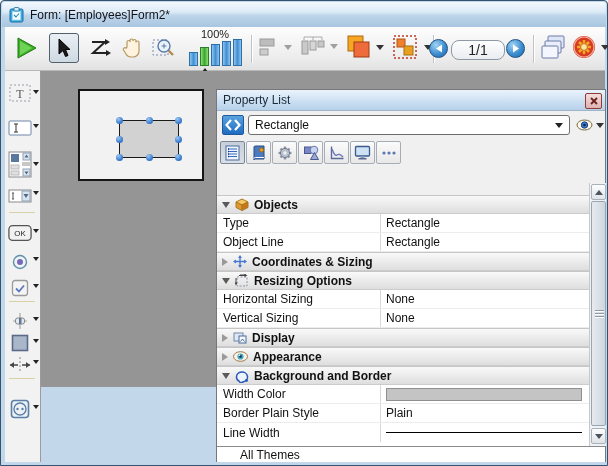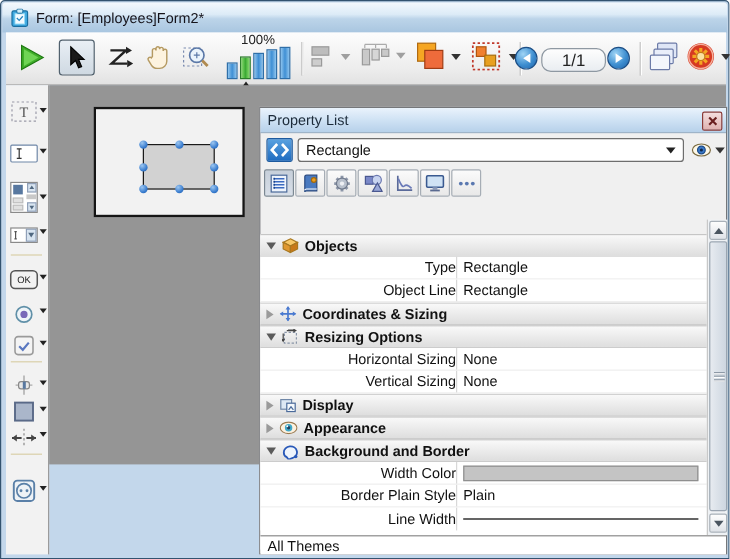--- a/index.html
+++ b/index.html
@@ -25,21 +25,21 @@
     display:flex;align-items:center;justify-content:center;font-size:14px;color:#222;}
   .navcirc{position:absolute;top:12px;width:19px;height:19px;border-radius:50%;
     background:radial-gradient(circle at 35% 30%,#9fd4f5,#3e8ed0 55%,#1f63a8);border:1px solid #1d4f86;box-sizing:border-box;
     display:flex;align-items:center;justify-content:center;}
   
   .sidetools{position:absolute;left:4px;top:70px;width:36px;height:391px;background:#f2f2f2;border-right:1px solid #9b9b9b;box-sizing:border-box;}
   .stool{position:absolute;left:3px;width:24px;height:22px;display:flex;align-items:center;justify-content:center;}
   .stool-dd{position:absolute;left:28px;width:0;height:0;border-left:3.5px solid transparent;border-right:3.5px solid transparent;border-top:4.5px solid #222;}
   .ssep{position:absolute;left:4px;width:26px;height:1px;background:#d9cfa8;}
   
-  .workspace{position:absolute;left:40px;top:70px;width:564px;height:316px;background:#959595;text-align:right;}
+  .workspace{position:absolute;left:40px;top:70px;width:564px;height:316px;background:#959595;}
   .canvas{position:absolute;left:37px;top:18px;width:126px;height:92px;background:#f2f2f2;border:2px solid #151515;box-sizing:border-box;}
   .formrect{position:absolute;left:39px;top:29px;width:60px;height:38px;background:#d2d2d2;border:1px solid #1a1a1a;box-sizing:border-box;}
   .handle{position:absolute;width:7px;height:7px;border-radius:50%;background:radial-gradient(circle at 35% 30%,#9cc6f0,#3b7ed0 60%,#1d5aa8);}
   
   .plist{position:absolute;left:175px;top:18px;width:390px;height:373px;background:#f0f0f0;border:1px solid #75777a;box-sizing:border-box;}
   .ptitle{position:absolute;left:0;top:0;right:0;height:21px;background:linear-gradient(#eaf3fc,#cfe2f4 50%,#b7d1ea);
     display:flex;align-items:center;padding-left:6px;box-sizing:border-box;color:#1c2b3a;border-bottom:1px solid #9fb4c8;}
   .pclose{position:absolute;right:3px;top:3px;width:15px;height:14px;border:1px solid #8c3a36;border-radius:2px;
     background:linear-gradient(#f4dddd,#dfb2b0);display:flex;align-items:center;justify-content:center;}
   .selrow{position:absolute;left:0;top:21px;right:0;height:28px;}
@@ -71,21 +71,21 @@
   
   .sbar{position:absolute;left:372px;top:93px;width:17px;height:263px;background:#eff2f5;border-left:1px solid #c8c8c8;box-sizing:border-box;}
   .sbtn{position:absolute;left:1px;width:15px;height:16px;background:linear-gradient(#fdfdfd,#dfe3e8);border:1px solid #a9b1b9;border-radius:2px;
     display:flex;align-items:center;justify-content:center;box-sizing:border-box;}
   .sthumb{position:absolute;left:1px;top:18px;width:15px;height:225px;background:linear-gradient(90deg,#e7ebf0,#cdd6e0);border:1px solid #9aa5b1;border-radius:2px;box-sizing:border-box;}
   .grip{position:absolute;left:3px;width:9px;height:1px;background:#8d99a6;border-bottom:1px solid #fff;}
   .tri-up{width:0;height:0;border-left:4px solid transparent;border-right:4px solid transparent;border-bottom:5px solid #4a5560;}
   .tri-dn{width:0;height:0;border-left:4px solid transparent;border-right:4px solid transparent;border-top:5px solid #4a5560;}
   
   .pfooter{position:absolute;left:0;top:356px;right:0;height:16px;background:#fff;border-top:1px solid #8a8a8a;
-    display:flex;align-items:center;padding-left:6px;box-sizing:border-box;}
+    display:flex;align-items:center;padding-left:23px;box-sizing:border-box;}
 </style>
 </head>
 <body>
 
 <div class="win">
 
   <div class="titlebar">
     <span class="titleicon">
       <svg width="15" height="16" viewBox="0 0 15 16">
         <rect x="1" y="2" width="13" height="13" rx="1.5" fill="#3fa9e0" stroke="#1a6fa0"></rect>

